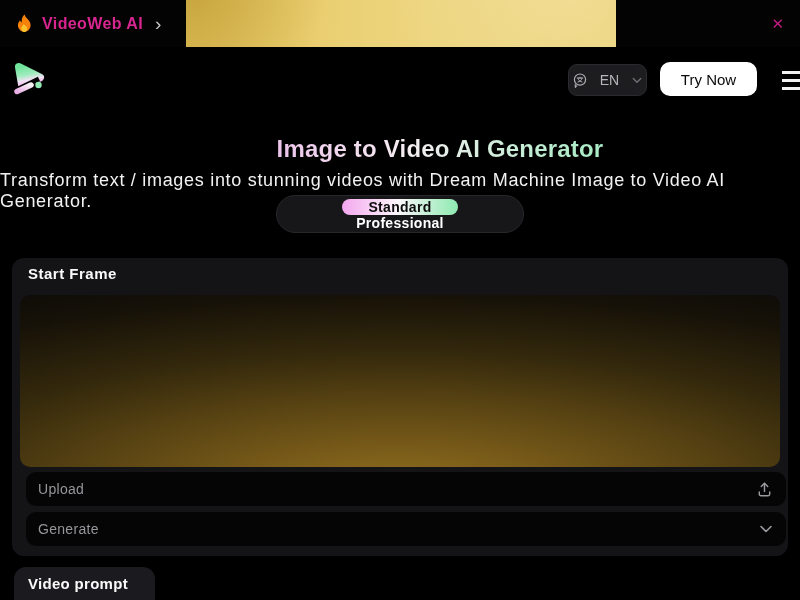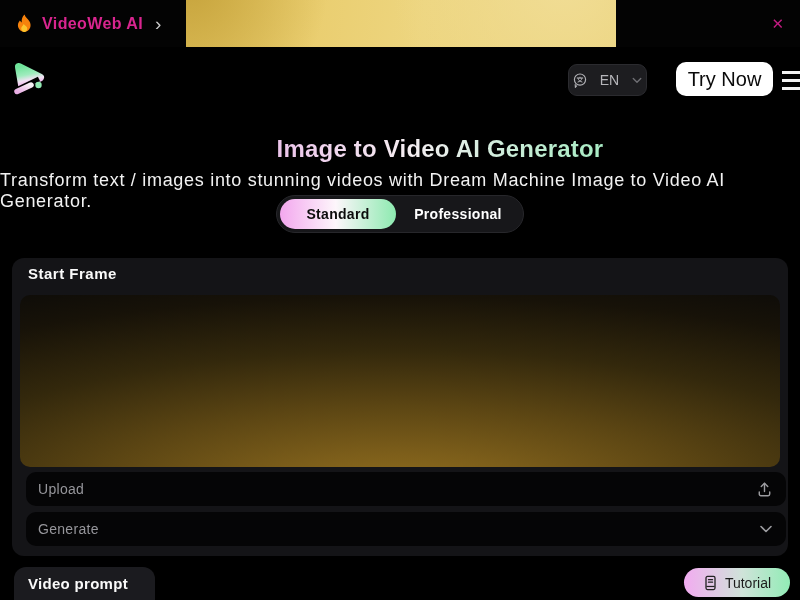--- a/index.html
+++ b/index.html
@@ -22,36 +22,36 @@
   .banner-close { position:absolute; right:12px; top:0; height:47px; display:flex; align-items:center;
     color:#c21b80; font-size:15px; font-weight:bold; cursor:pointer; padding:0 4px; }
 
   
   .logo { position:absolute; left:7px; top:57px; width:44px; height:44px; cursor:pointer; }
   .lang-pill { position:absolute; left:568px; top:64px; width:79px; height:32px; background:#1d1d20;
     border:1px solid #2b2b2f; border-radius:9px; display:flex; align-items:center; justify-content:center;
     gap:12px; cursor:pointer; }
   .lang-label { color:#b6b6ba; font-size:14px; }
   .try-btn { position:absolute; left:660px; top:62px; width:97px; height:34px; background:#ffffff;
-    border:none; border-radius:10px; color:#0a0a0a; font-size:20px; font-weight:500;
-    font-family:inherit; cursor:pointer; display:flex; align-items:center; justify-content:center;margin-left:16px; }
+    border:none; border-radius:10px; color:#0a0a0a; font-size:15px; font-weight:500;
+    font-family:inherit; cursor:pointer; display:flex; align-items:center; justify-content:center; }
   .hamburger { position:absolute; right:0; top:71px; width:18px; height:20px; cursor:pointer; }
   .hamburger span { position:absolute; left:0; width:18px; height:3px; background:#f2f2f2; }
   .hamburger span:nth-child(1){ top:0; } .hamburger span:nth-child(2){ top:8px; } .hamburger span:nth-child(3){ top:16px; }
 
   
   .title { position:absolute; left:0; top:135px; width:800px; text-align:center;
     font-size:24px; font-weight:bold; letter-spacing:.2px;
     background:linear-gradient(90deg,#c765cd 0%,#eabfe9 28%,#f6eef2 46%,#b3ecca 66%,#5fe49a 100%);
     -webkit-background-clip:text; background-clip:text; -webkit-text-fill-color:transparent; color:transparent;margin-left:40px; }
   .subtitle { position:absolute; left:0; top:170px; width:800px; text-align:left;
     color:#f2f2f2; font-size:18px; font-weight:500; letter-spacing:.7px; }
 
   .mode-toggle { position:absolute; left:276px; top:195px; width:248px; height:38px; background:#17171a;
-    border:1px solid #27272b; border-radius:19px; display:flex; align-items:center; padding:3px; }
+    border:1px solid #27272b; border-radius:19px; display:flex; align-items:center; padding:3px;flex-direction:column; }
   .mode-standard { width:116px; height:30px; border-radius:15px; border:none; cursor:pointer;
     background:linear-gradient(90deg,#f3a7ee 0%,#fdf6fb 48%,#8deab0 100%);
     color:#0c0c0c; font-size:14px; font-weight:bold; letter-spacing:.3px; font-family:inherit;
     display:flex; align-items:center; justify-content:center; }
   .mode-professional { flex:1; height:30px; background:transparent; border:none; cursor:pointer;
     color:#ffffff; font-size:14px; font-weight:bold; letter-spacing:.3px; font-family:inherit;
     display:flex; align-items:center; justify-content:center; }
 
   
   .panel { position:absolute; left:12px; top:258px; width:776px; height:298px; background:#141417; border-radius:12px; }
@@ -164,23 +164,14 @@
           <polyline points="3,5.5 8,10.5 13,5.5" fill="none" stroke="#9c9ca0" stroke-width="1.6" stroke-linecap="round" stroke-linejoin="round"></polyline>
         </svg>
       </span>
     </div>
   </div>
 
   <div class="prompt-tab">
     <span>Video prompt</span>
   </div>
 
-  <button class="tutorial-btn">
-    <svg width="15" height="16" viewBox="0 0 16 17">
-      <rect x="3.2" y="1.5" width="9.6" height="14" rx="1.6" fill="none" stroke="#222222" stroke-width="1.4"></rect>
-      <line x1="5.8" y1="5" x2="10.2" y2="5" stroke="#222222" stroke-width="1.3" stroke-linecap="round"></line>
-      <line x1="5.8" y1="7.6" x2="10.2" y2="7.6" stroke="#222222" stroke-width="1.3" stroke-linecap="round"></line>
-      <line x1="3.6" y1="12.2" x2="12.4" y2="12.2" stroke="#222222" stroke-width="1.3"></line>
-    </svg>
-    <span>Tutorial</span>
-  </button>
 
 </div>
 
 </body></html>

